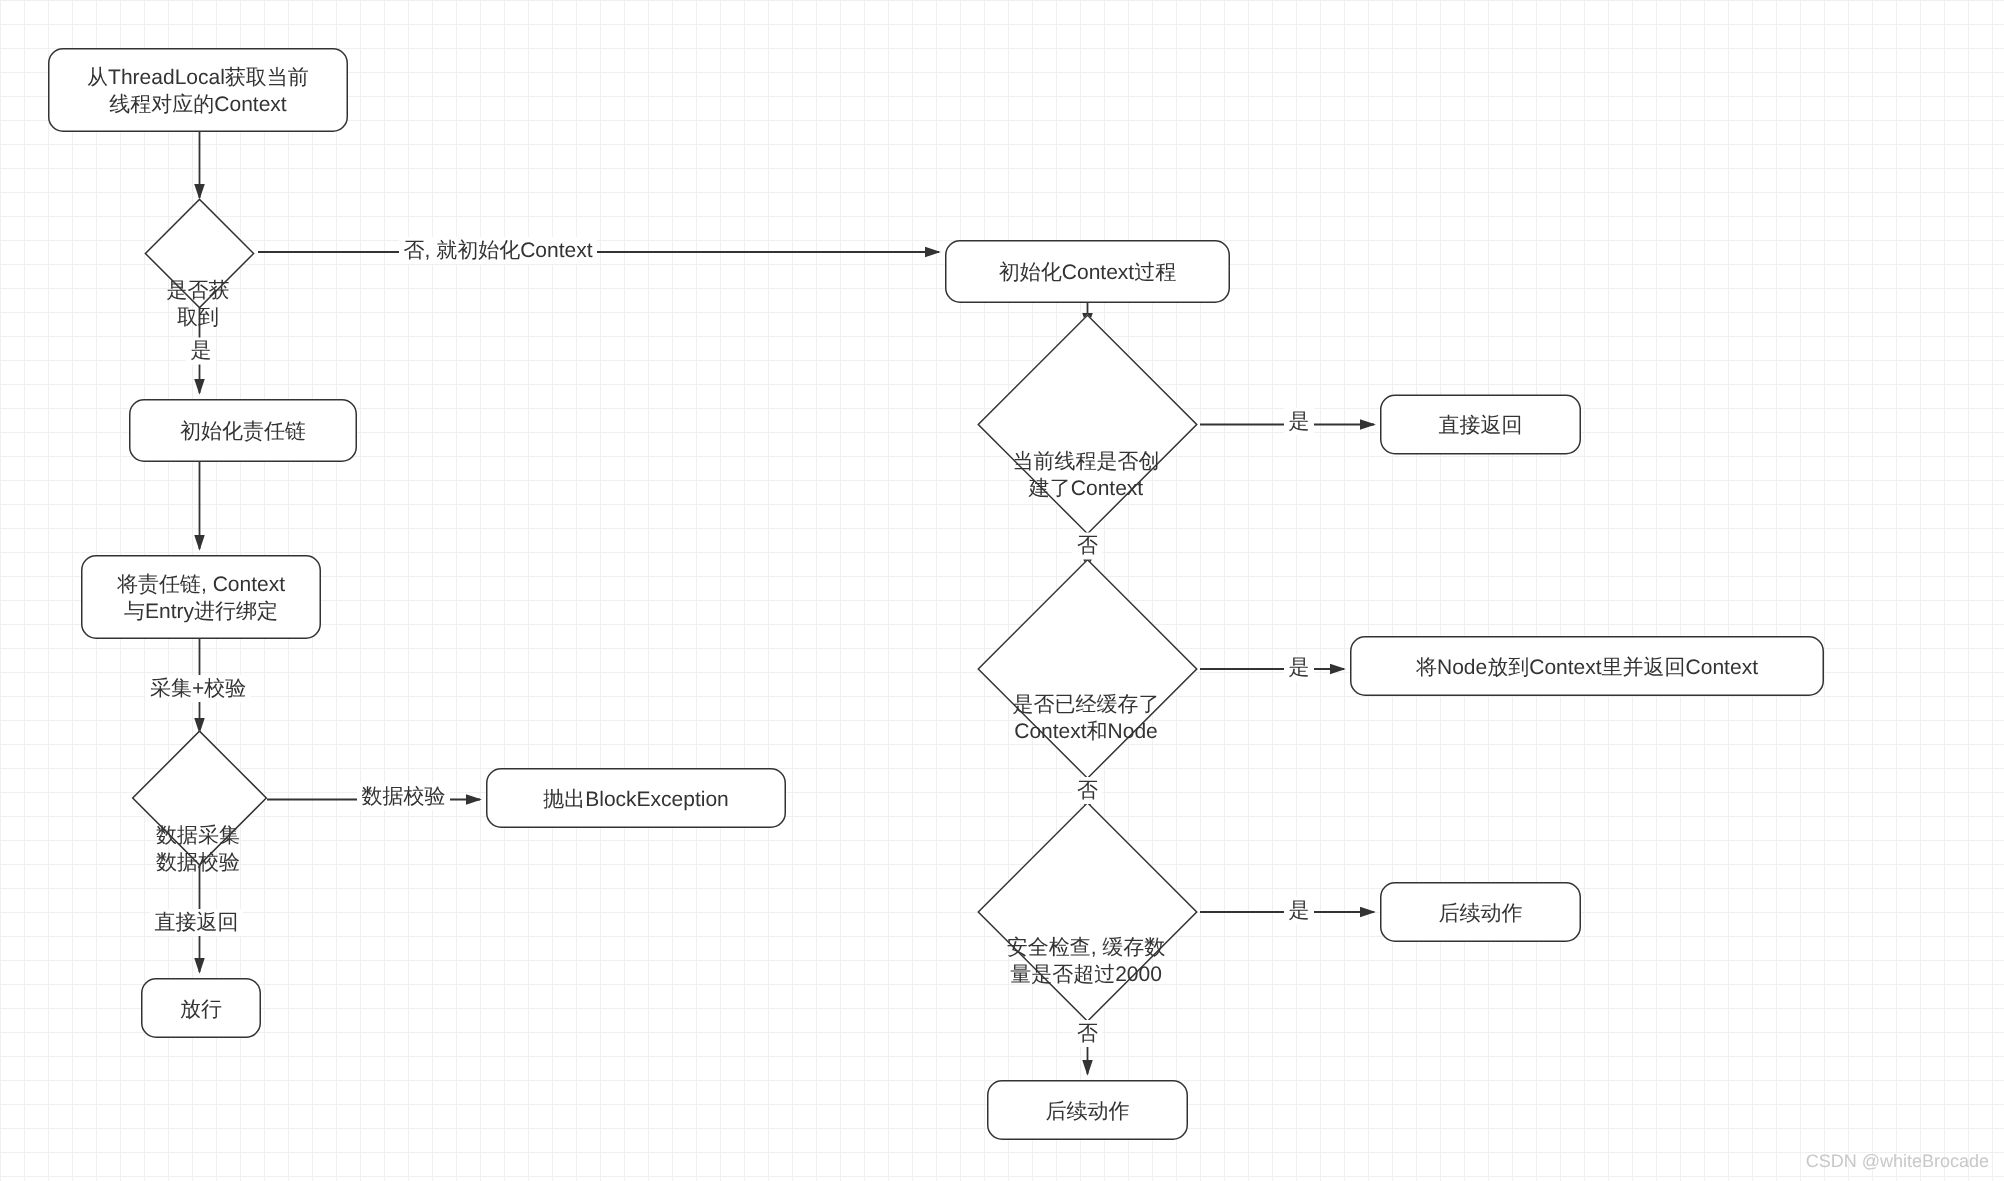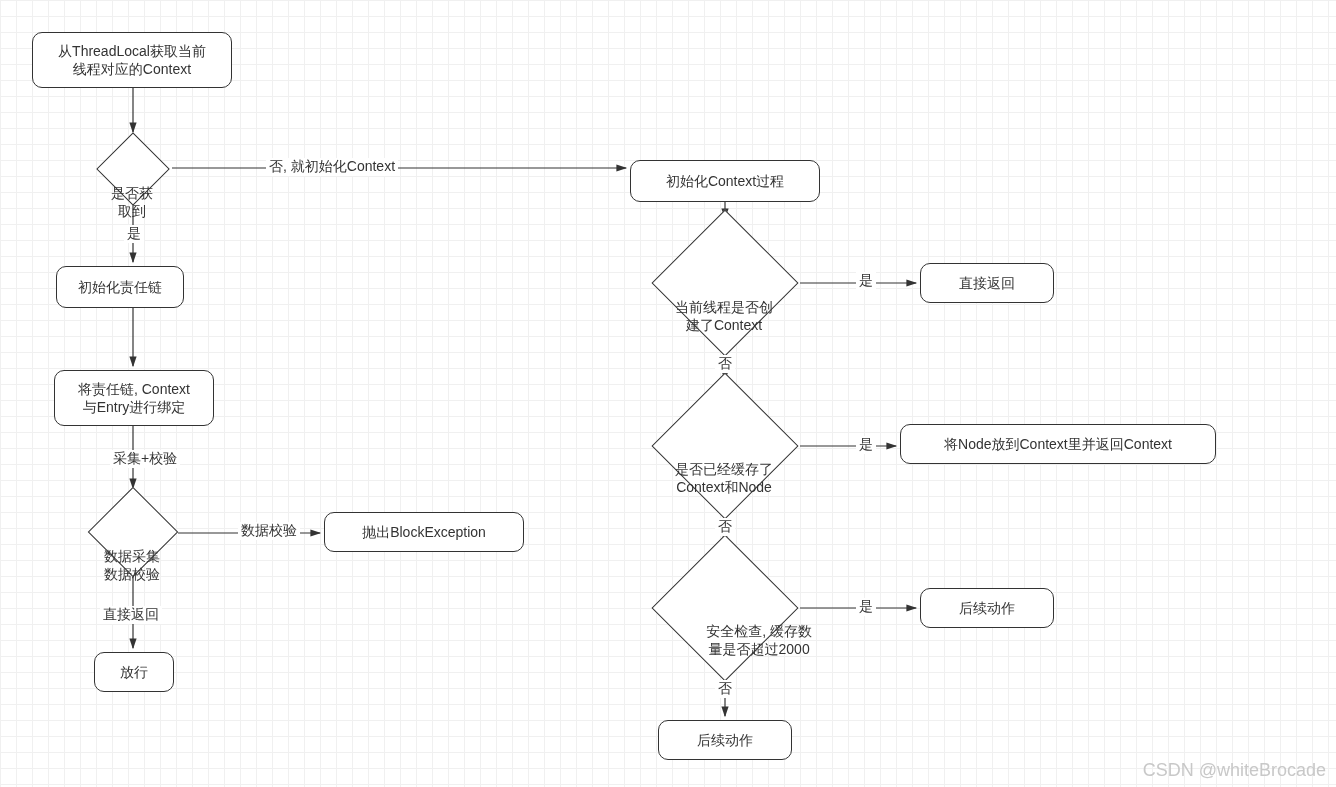--- a/index.html
+++ b/index.html
@@ -61,37 +61,37 @@
     position: absolute;
     top: 0; left: 0;
     width: 1336px; height: 787px;
     z-index: 2;
   }
   .watermark {
     position: absolute;
     right: 10px;
     bottom: 6px;
     color: #c8c8c8;
-    font-size: 18px;
+    font-size: 12px;
     z-index: 20;
   }
 </style>
 </head>
 <body>
 
 <div class="node" style="left:32px; top:32px; width:200px; height:56px;">
   <span>从ThreadLocal获取当前<br>线程对应的Context</span>
 </div>
 
 <div class="diamond" style="left:107px; top:143px; width:52px; height:52px;"></div>
 <div class="diamond-text" style="left:86px; top:147px; width:92px; height:44px;">
   <span>是否获<br>取到</span>
 </div>
 
-<div class="node" style="left:56px; top:266px; width:128px; height:42px;">
+<div class="node" style="left:86px; top:266px; width:152px; height:42px;">
   <span>初始化责任链</span>
 </div>
 
 <div class="node" style="left:54px; top:370px; width:160px; height:56px;justify-content:center;">
   <span>将责任链, Context<br>与Entry进行绑定</span>
 </div>
 
 <div class="diamond" style="left:101px; top:500px; width:64px; height:64px;"></div>
 <div class="diamond-text" style="left:72px; top:510px; width:120px; height:44px;align-items:center;">
   <span>数据采集<br>数据校验</span>
@@ -121,35 +121,35 @@
 <div class="diamond" style="left:673px; top:394px; width:104px; height:104px;"></div>
 <div class="diamond-text" style="left:640px; top:424px; width:168px; height:42px;">
   <span>是否已经缓存了<br>Context和Node</span>
 </div>
 
 <div class="node" style="left:900px; top:424px; width:316px; height:40px;">
   <span>将Node放到Context里并返回Context</span>
 </div>
 
 <div class="diamond" style="left:673px; top:556px; width:104px; height:104px;"></div>
-<div class="diamond-text" style="left:636px; top:586px; width:176px; height:42px;justify-content:flex-end;">
+<div class="diamond-text" style="left:636px; top:586px; width:176px; height:42px;">
   <span>安全检查, 缓存数<br>量是否超过2000</span>
 </div>
 
 <div class="node" style="left:920px; top:588px; width:134px; height:40px;">
   <span>后续动作</span>
 </div>
 
 <div class="node" style="left:658px; top:720px; width:134px; height:40px;">
   <span>后续动作</span>
 </div>
 
 <div class="edge-label" style="left:124px; top:225px;"><span>是</span></div>
 <div class="edge-label" style="left:233px; top:158px;margin-left:33px;"><span>否, 就初始化Context</span></div>
-<div class="edge-label" style="left:110px; top:450px;text-align:right;"><span>采集+校验</span></div>
+<div class="edge-label" style="left:97px; top:450px;text-align:right;"><span>采集+校验</span></div>
 <div class="edge-label" style="left:238px; top:522px;"><span>数据校验</span></div>
 <div class="edge-label" style="left:100px; top:606px;"><span>直接返回</span></div>
 
 <div class="edge-label" style="left:856px; top:272px;"><span>是</span></div>
 <div class="edge-label" style="left:715px; top:355px;"><span>否</span></div>
 <div class="edge-label" style="left:856px; top:436px;"><span>是</span></div>
 <div class="edge-label" style="left:715px; top:518px;"><span>否</span></div>
 <div class="edge-label" style="left:856px; top:598px;"><span>是</span></div>
 <div class="edge-label" style="left:715px; top:680px;"><span>否</span></div>
 

